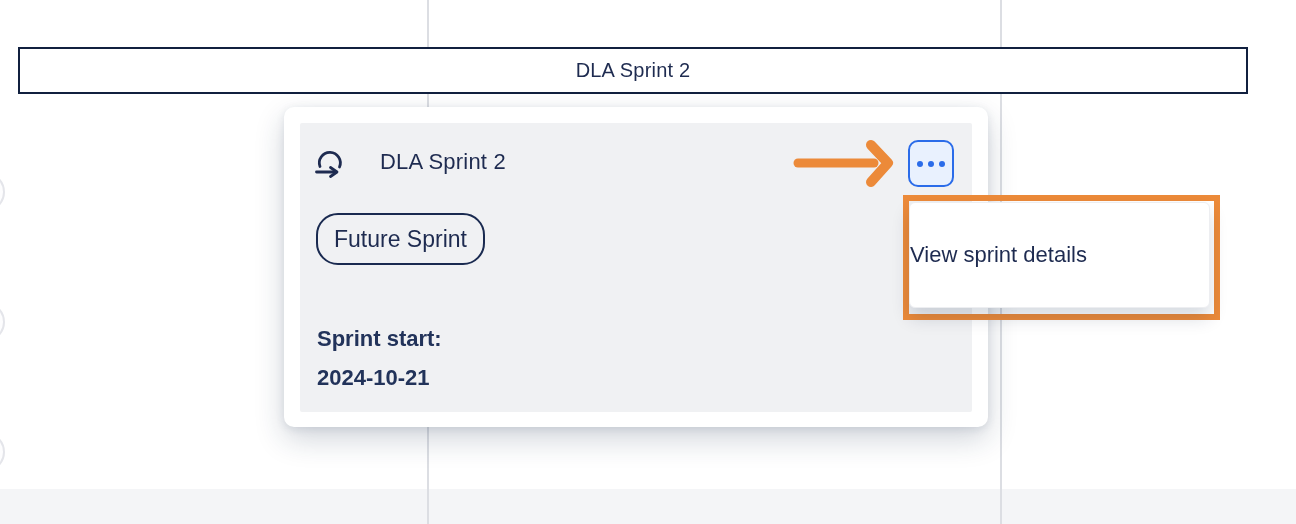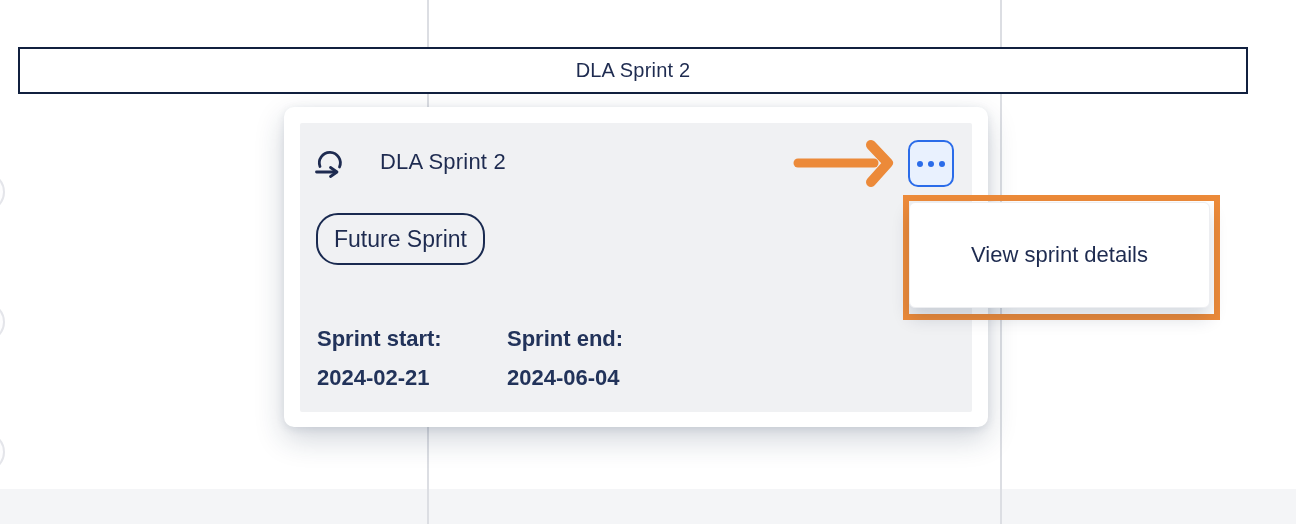--- a/index.html
+++ b/index.html
@@ -82,21 +82,21 @@
 
   
   .menu-highlight {
     position: absolute; left: 903px; top: 195px; width: 317px; height: 125px;
     border: 6px solid #ec8a39; background: transparent;
   }
   .dropdown-menu {
     position: absolute; left: 909px; top: 202px; width: 301px; height: 106px;
     background: #ffffff; border-radius: 6px; border: 1px solid #edeef1;
     box-shadow: 0 10px 18px rgba(9,30,66,0.16);
-    display: flex; align-items: center; justify-content: center;
+    display: flex; align-items: center; justify-content: flex-start;
   }
   .menu-item {
     font-size: 22px; color: #1e2b50; white-space: nowrap; cursor: pointer;
   }
 </style>
 </head>
 <body>
 
 <div class="canvas">
 
@@ -122,25 +122,21 @@
           <path d="M 17.5 22.5 L 24 27 L 17.5 31.5" fill="none" stroke="#1e2b50" stroke-width="2.8" stroke-linecap="round" stroke-linejoin="round"></path>
         </svg>
         <span class="card-title">DLA Sprint 2</span>
       </div>
 
       <span class="badge">Future Sprint</span>
 
       <div class="dates">
         <div class="date-col">
           <div class="date-label">Sprint start:</div>
-          <div class="date-value">2024-02-21</div>
-        </div>
-        <div class="date-col">
-          <div class="date-label">Sprint end:</div>
-          <div class="date-value">2024-06-04</div>
+          <div class="date-value">2024-10-21</div>
         </div>
       </div>
 
       <div class="more-btn">
         <span class="dot"></span>
         <span class="dot"></span>
         <span class="dot"></span>
       </div>
 
     </div>

